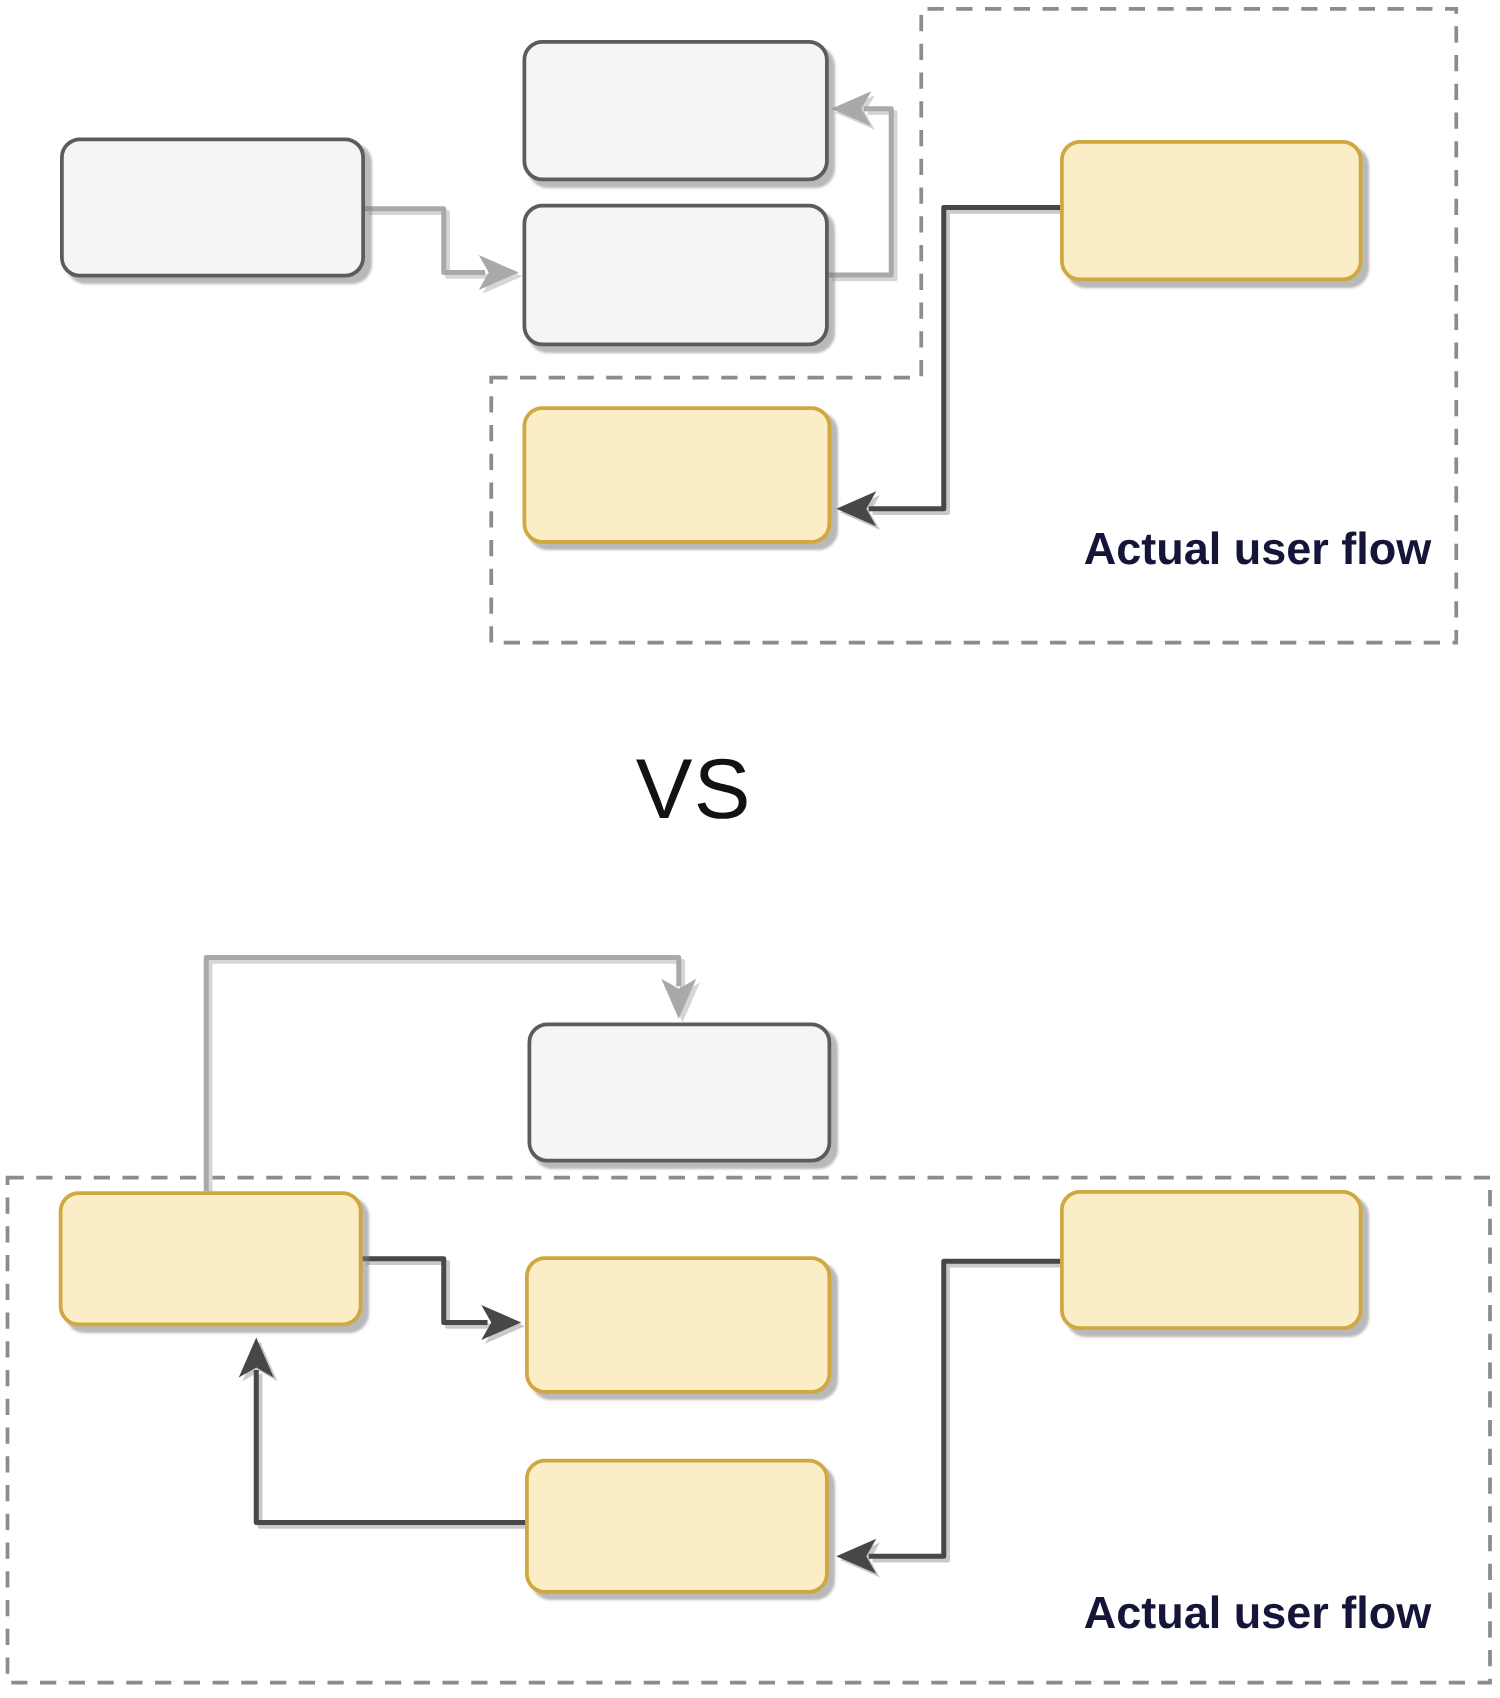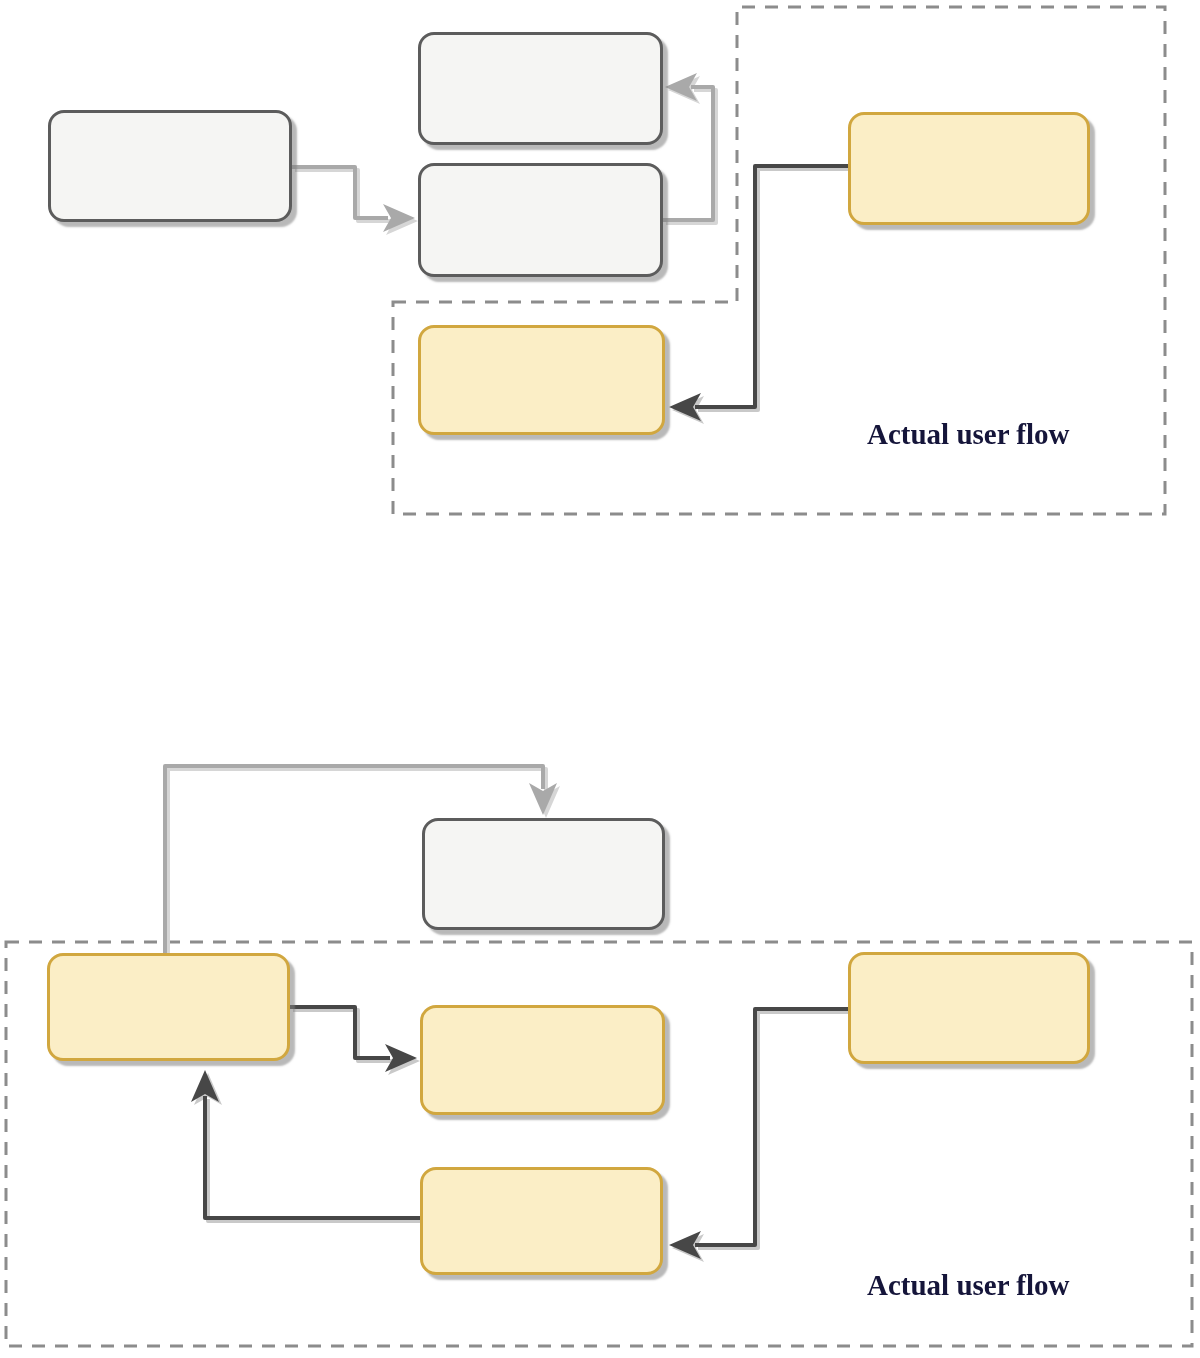--- a/index.html
+++ b/index.html
@@ -10,22 +10,22 @@
   #canvas{position:relative;width:1200px;height:1358px;}
   #wires{position:absolute;left:0;top:0;z-index:1;}
   .node{
     position:absolute;z-index:2;border-radius:16px;border:3px solid;
     box-shadow:5px 5px 2px rgba(128,128,128,0.55);
     box-sizing:border-box;
   }
   .node.gray{background:var(--c-node_fill_gray);border-color:var(--c-node_border_gray);}
   .node.yellow{background:var(--c-node_fill_yellow);border-color:var(--c-node_border_yellow);}
   .region-label{
-    position:absolute;z-index:3;font-weight:bold;font-size:29px;
-    color:var(--c-label_text);white-space:nowrap;font-family:Liberation Serif, serif;
+    position:absolute;z-index:3;font-weight:bold;font-size:36px;
+    color:var(--c-label_text);white-space:nowrap;
   }
   .vs-label{
     position:absolute;z-index:3;left:460px;top:592px;width:190px;
     text-align:center;font-size:68px;font-weight:400;color:#121212;
     letter-spacing:1px;
   }
   .dashed-region{fill:none;stroke:var(--c-dashed_border);stroke-width:3;stroke-dasharray:13 10;}
   .edge-light{fill:none;stroke:var(--c-connector_light);stroke-width:4;stroke-linejoin:round;}
   .edge-light-shadow{fill:none;stroke:var(--c-connector_light_shadow);stroke-width:4;stroke-linejoin:round;}
   .head-light{fill:var(--c-connector_light);stroke:none;}
@@ -110,20 +110,21 @@
   </svg>
 
   <div class="node gray" style="left:48px;  top:110px; width:244px; height:112px;"></div>
   <div class="node gray" style="left:418px; top:32px;  width:245px; height:113px;"></div>
   <div class="node gray" style="left:418px; top:163px; width:245px; height:114px;"></div>
   <div class="node yellow" style="left:848px; top:112px; width:242px; height:113px;"></div>
   <div class="node yellow" style="left:418px; top:325px; width:247px; height:110px;"></div>
 
   <div class="region-label" style="left:867px; top:418px;">Actual user flow</div>
 
+  <div class="vs-label">VS</div>
 
   <div class="node gray" style="left:422px; top:818px;  width:243px; height:112px;"></div>
   <div class="node yellow" style="left:47px;  top:953px;  width:243px; height:108px;"></div>
   <div class="node yellow" style="left:420px; top:1005px; width:245px; height:110px;"></div>
   <div class="node yellow" style="left:420px; top:1167px; width:243px; height:108px;"></div>
   <div class="node yellow" style="left:848px; top:952px;  width:242px; height:112px;"></div>
 
   <div class="region-label" style="left:867px; top:1269px;">Actual user flow</div>
 
 </div>

